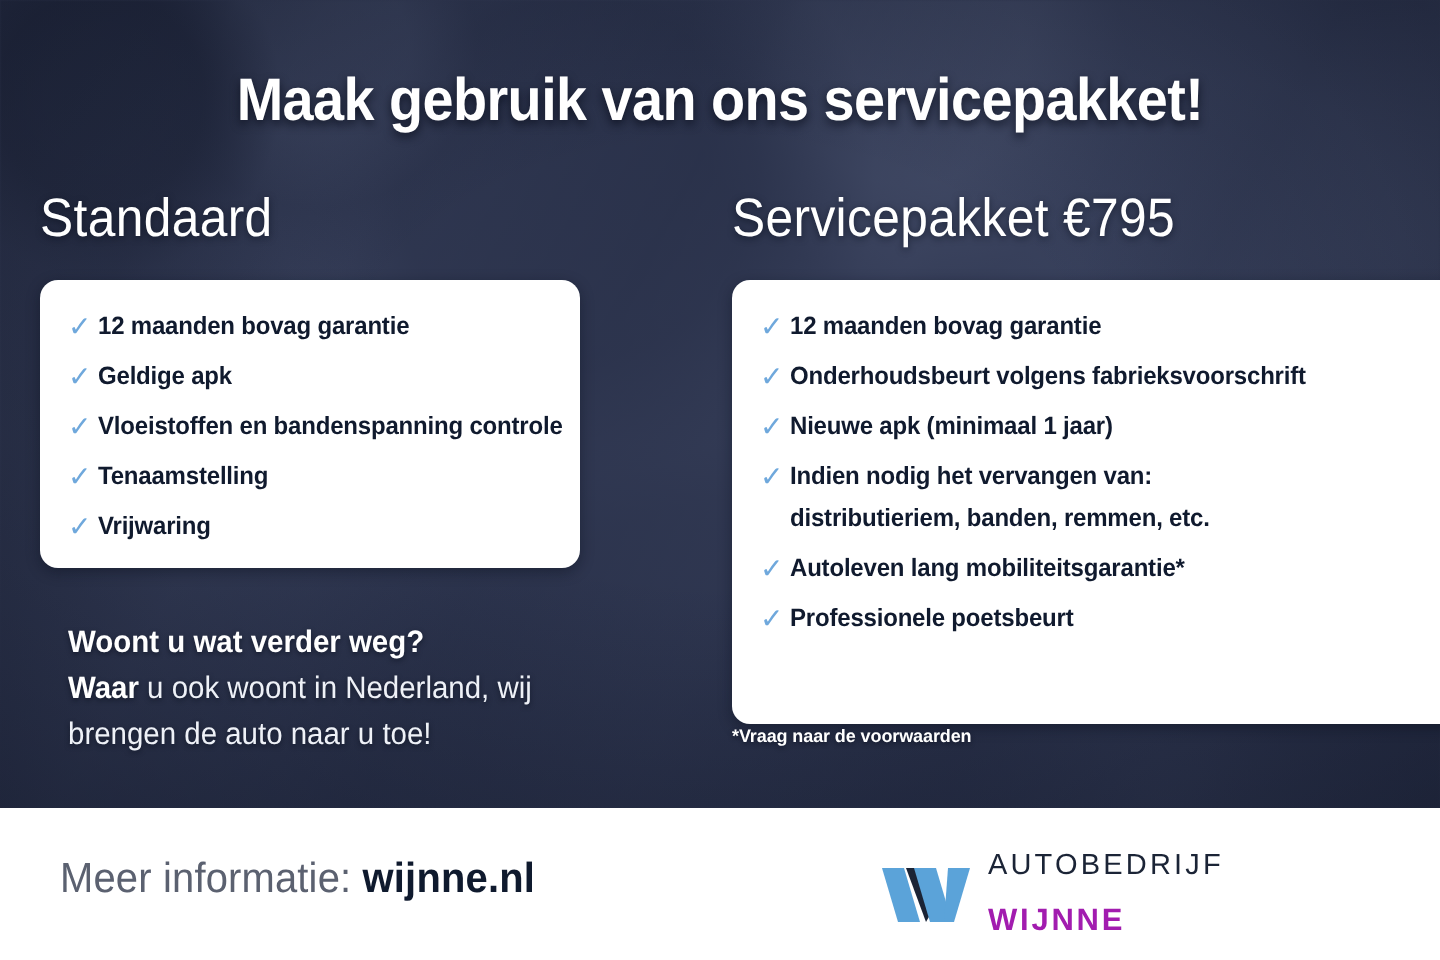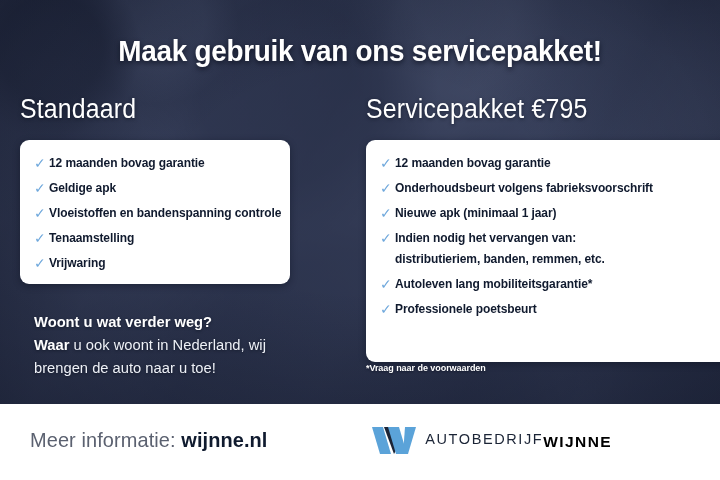--- a/index.html
+++ b/index.html
@@ -208,35 +208,36 @@
     align-items: center;
     gap: 9px;
   }
   .brand-mark {
     width: 44px;
     height: 29px;
     display: block;
   }
   .brand-words {
     display: flex;
+    flex-direction: column;
     justify-content: center;
     line-height: 1;
   }
   .brand-top {
     font-size: 14.5px;
     font-weight: 300;
     color: #1b2436;
     letter-spacing: 1.6px;
   }
   .brand-bottom {
     font-size: 15.5px;
     font-weight: bold;
-    color: #000000;
+    color: #a21caf;
     letter-spacing: 1.4px;
-    margin-top: 2px;
+    margin-top: 12px;
   }
 </style>
 </head>
 <body>
 
 <div id="poster">
 
   <div class="hero">
     <div class="photo-layer"></div>
     <div class="photo-tint"></div>

